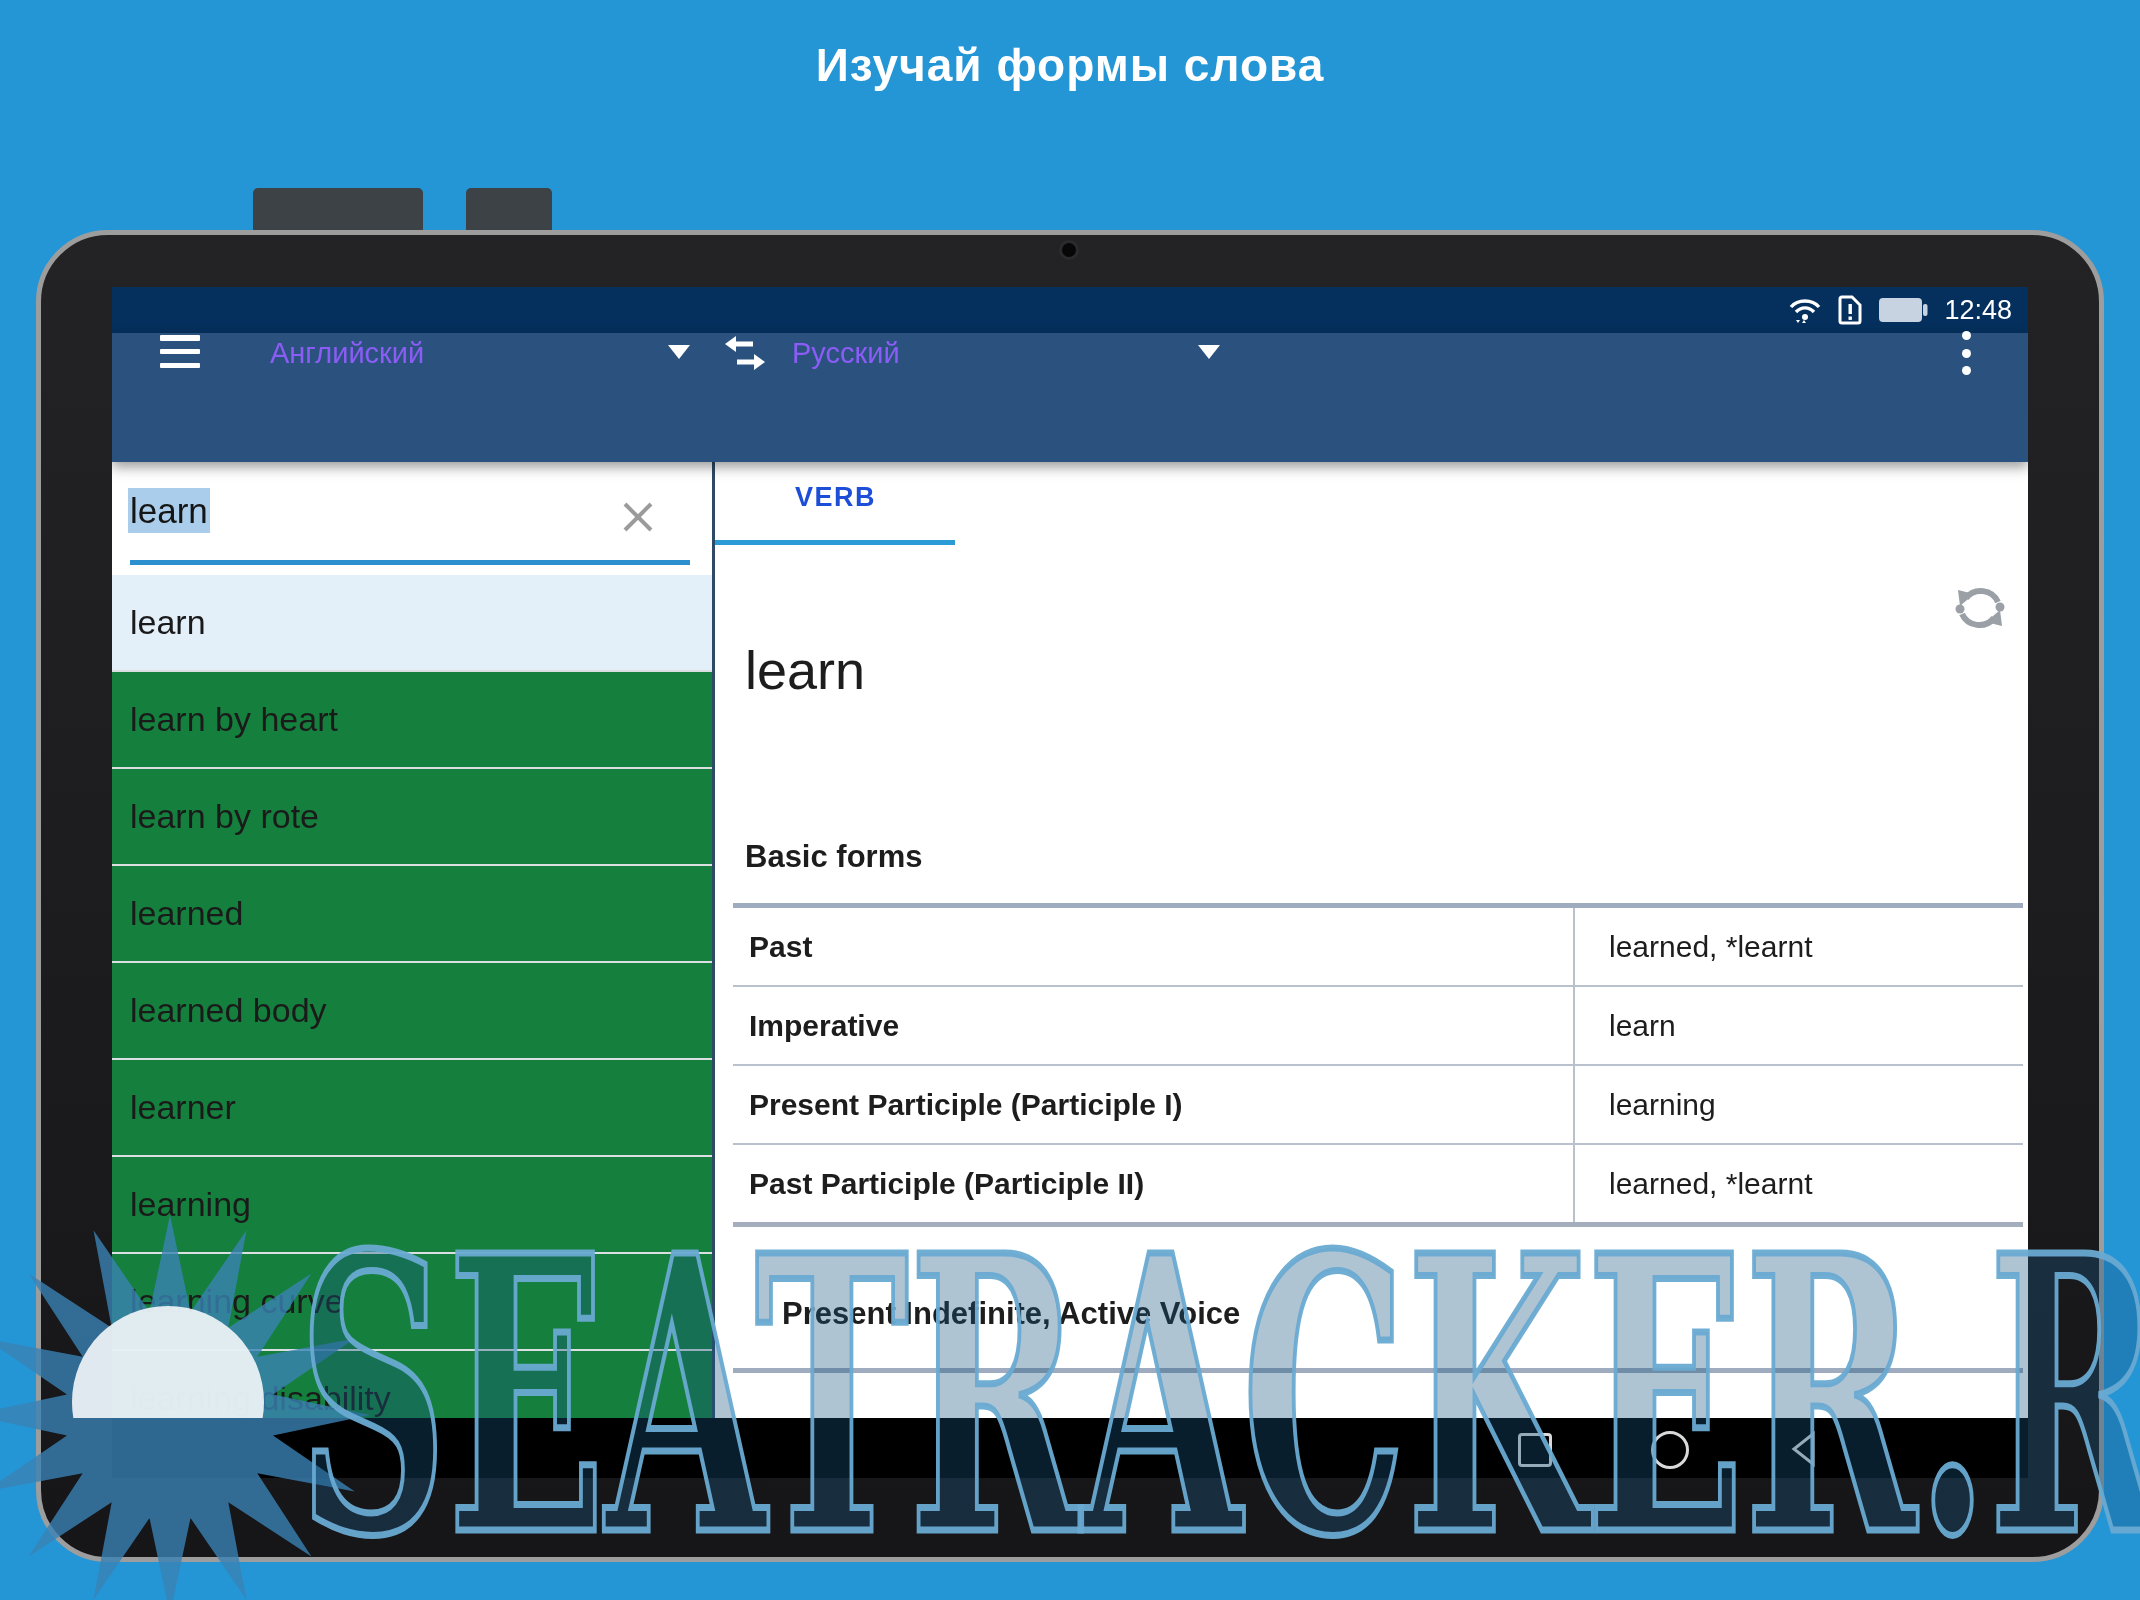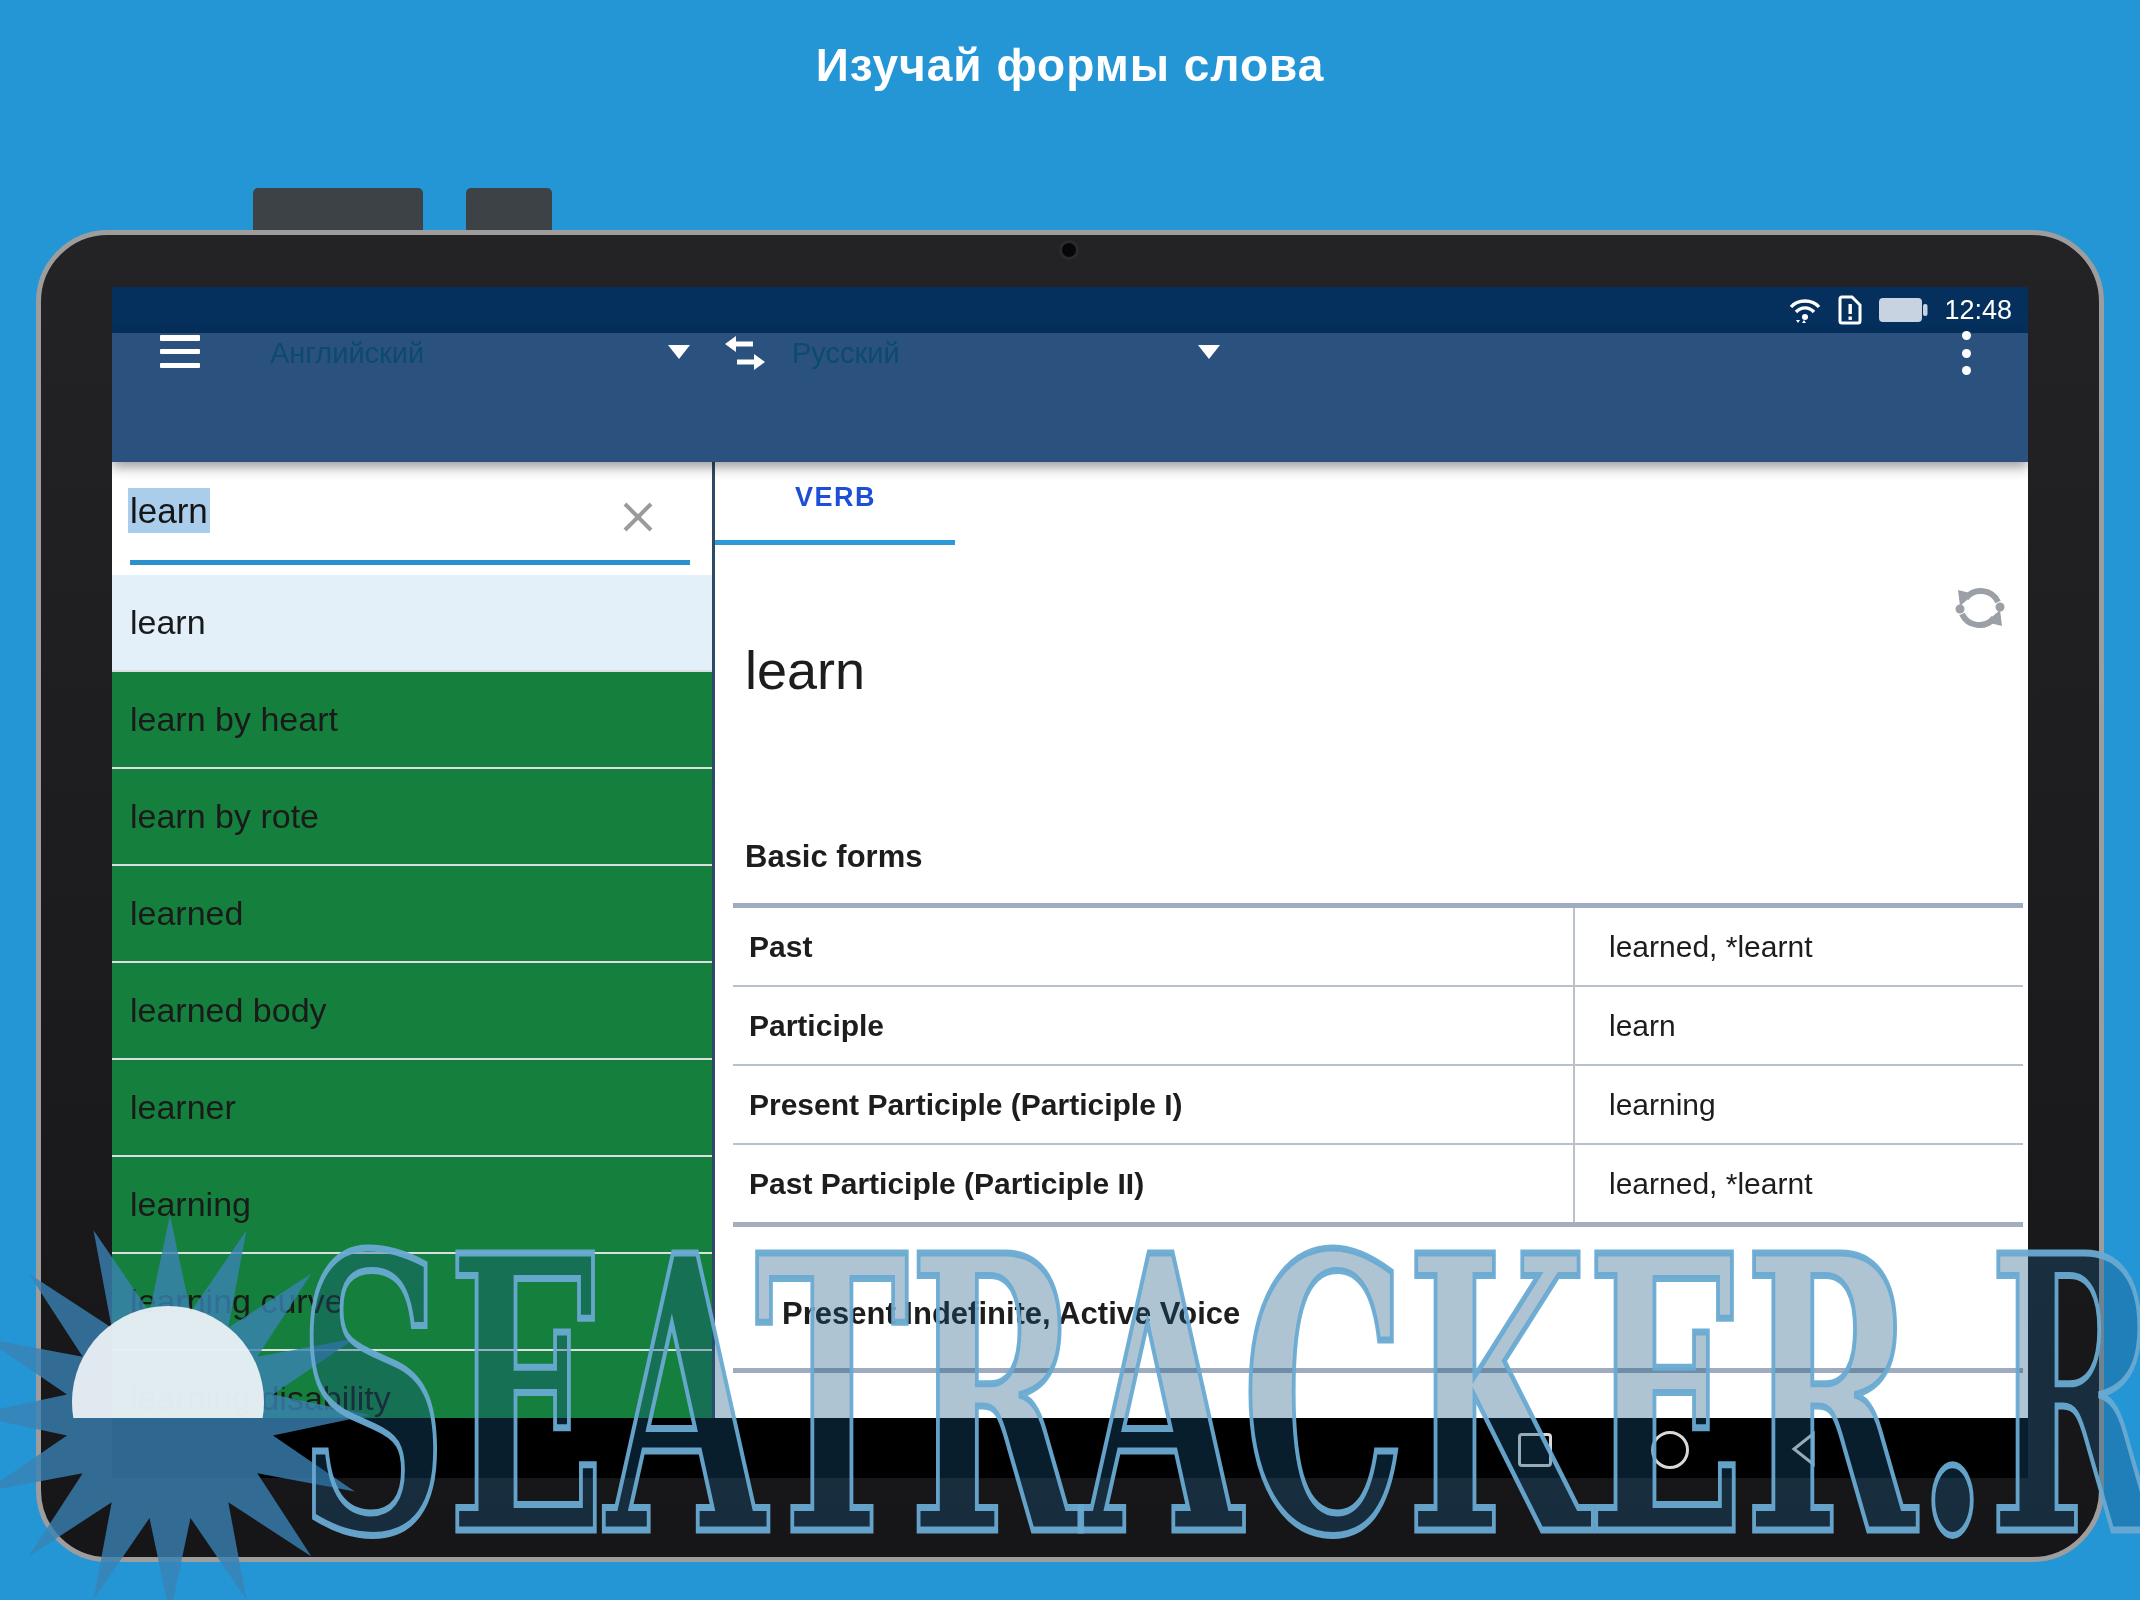--- a/index.html
+++ b/index.html
@@ -47,21 +47,21 @@
   .statusbar .time{color:#fff;font-size:27px;}
 
   
   .appbar{
     left:0;top:46px;width:1916px;height:129px;background:#2b527e;
     box-shadow:0 5px 12px rgba(0,0,0,.4);z-index:4;
     display:flex;align-items:center;box-sizing:border-box;
   }
   .hamburger{left:48px;top:48px;width:40px;height:33px;display:flex;flex-direction:column;justify-content:space-between;cursor:pointer;}
   .hamburger span{display:block;height:5.5px;background:#fff;border-radius:1px;}
-  .lang{color:#0c4a6e;font-size:29px;}
+  .lang{color:#8b5cf6;font-size:29px;}
   .lang.from{left:158px;top:50px;}
   .lang.to{left:680px;top:50px;}
   .caret{width:0;height:0;border-left:11px solid transparent;border-right:11px solid transparent;border-top:14px solid #ffffff;}
   .caret.c1{left:556px;top:58px;}
   .caret.c2{left:1086px;top:58px;}
   .swapicon{left:608px;top:45px;}
   .overflow{left:1848px;top:44px;width:12px;height:44px;display:flex;flex-direction:column;justify-content:space-between;align-items:center;cursor:pointer;}
   .overflow i{width:9px;height:9px;border-radius:50%;background:#fff;}
 
   
@@ -237,21 +237,21 @@
   <div class="abs headword">learn</div>
 
   <div class="abs sec-title s0">Basic forms</div>
 
   <div class="abs ftable t0">
     <div class="frow">
       <div class="fcell left">Past</div>
       <div class="fcell right">learned, *learnt</div>
     </div>
     <div class="frow">
-      <div class="fcell left">Participle</div>
+      <div class="fcell left">Imperative</div>
       <div class="fcell right">learn</div>
     </div>
     <div class="frow">
       <div class="fcell left">Present Participle (Participle I)</div>
       <div class="fcell right">learning</div>
     </div>
     <div class="frow">
       <div class="fcell left">Past Participle (Participle II)</div>
       <div class="fcell right">learned, *learnt</div>
     </div>

